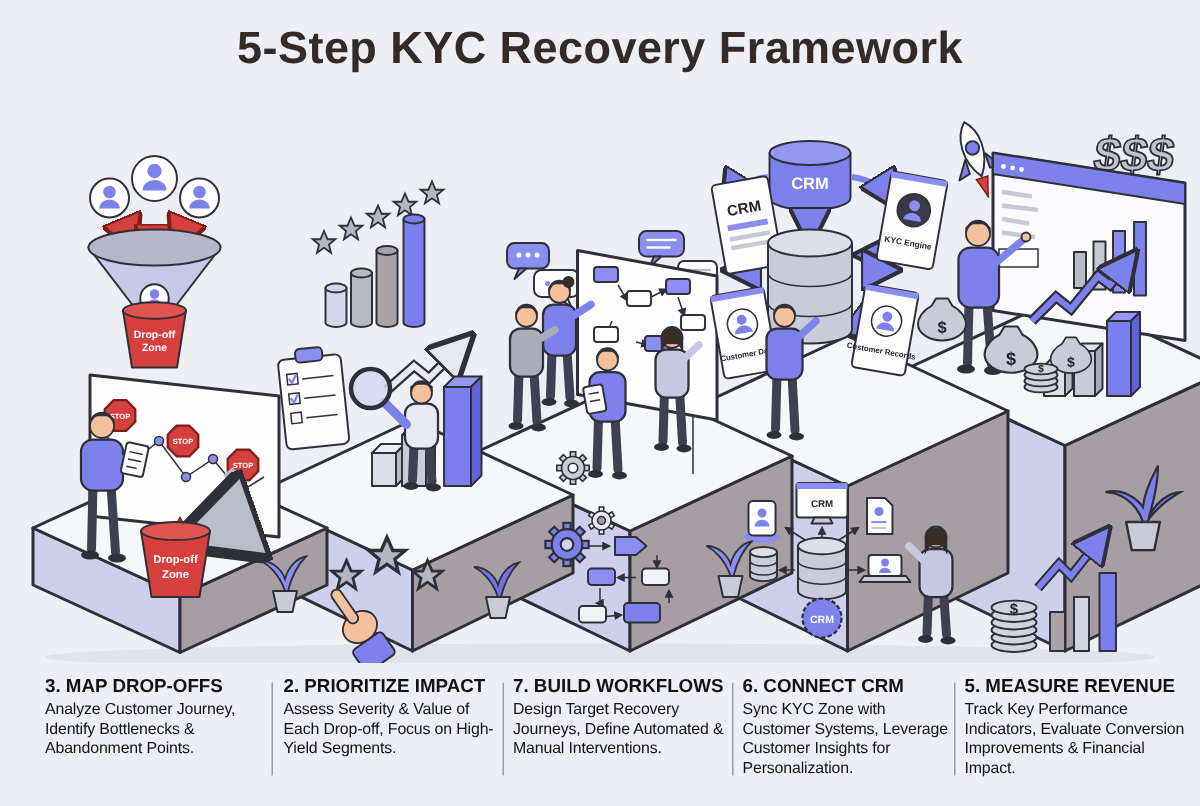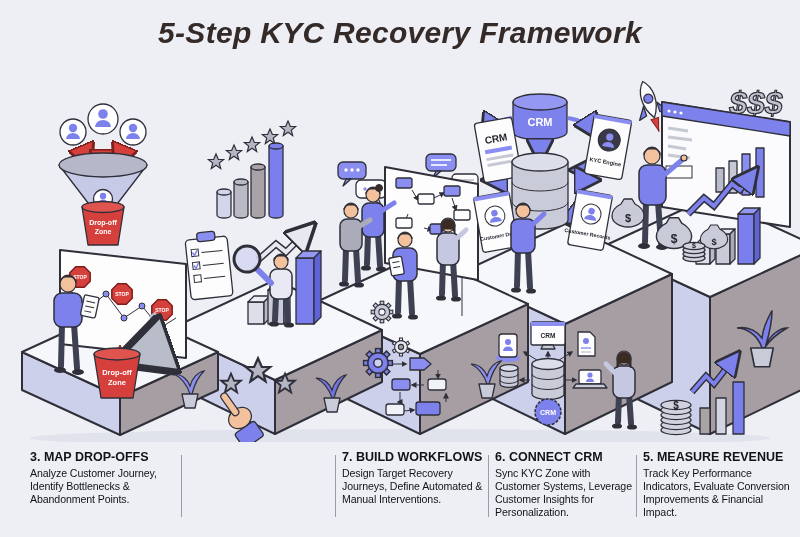--- a/index.html
+++ b/index.html
@@ -1,19 +1,19 @@
 <!DOCTYPE html>
 <html><head>
 <meta charset="utf-8">
 <style>
   html,body{margin:0;padding:0;background:#e7e9f0;}
   .canvas{position:relative;width:800px;height:537px;background:#edeff5;overflow:hidden;
           font-family:"Liberation Sans",sans-serif;}
   .title{position:absolute;top:16px;left:0;width:800px;text-align:center;margin:0;
-         font-size:30px;font-weight:bold;color:#342a27;letter-spacing:.3px;font-style:italic;}
+         font-size:30px;font-weight:bold;color:#342a27;letter-spacing:.3px;}
   .scene{position:absolute;top:62px;left:0;}
   
   .caption{position:absolute;top:450px;color:#131316;}
   .caption h2{margin:0 0 3px 0;font-size:12.5px;font-weight:bold;letter-spacing:0;}
   .caption p{margin:0;font-size:10.6px;line-height:1.24;letter-spacing:-0.1px;}
   .vdiv{position:absolute;top:455px;height:62px;width:1px;background:#9b9ca8;}
   
   .ol{stroke:#2f2f3a;stroke-width:2;stroke-linejoin:round;}
   .ol1{stroke:#2f2f3a;stroke-width:1.3;stroke-linejoin:round;}
   .thin{stroke:#2f2f3a;stroke-width:1;fill:none;}
@@ -652,20 +652,24 @@
       <path d="M0,0 C-4,-12 -14,-16 -20,-16 C-10,-18 -3,-12 0,-8 C1,-18 6,-26 8,-30 C8,-22 6,-12 3,-2 C6,-10 14,-16 20,-16 C13,-12 6,-6 2,0 z" fill="#7d81ec" stroke="#2f2f3a" stroke-width="1.2"></path>
       <path class="ol1" d="M-9,0 h18 l-3,15 h-12 z" fill="#c9cbd8"></path>
     </g>
   </svg>
 
   <div class="caption" style="left:30px;width:147px;">
     <h2>3. MAP DROP-OFFS</h2>
     <p>Analyze Customer Journey, Identify Bottlenecks &amp; Abandonment Points.</p>
   </div>
   <div class="vdiv" style="left:181px;"></div>
+  <div class="caption" style="left:189px;width:140px;">
+    <h2>2. PRIORITIZE IMPACT</h2>
+    <p>Assess Severity &amp; Value of Each Drop-off, Focus on High-Yield Segments.</p>
+  </div>
   <div class="vdiv" style="left:335px;"></div>
   <div class="caption" style="left:342px;width:142px;">
     <h2>7. BUILD WORKFLOWS</h2>
     <p>Design Target Recovery Journeys, Define Automated &amp; Manual Interventions.</p>
   </div>
   <div class="vdiv" style="left:488px;"></div>
   <div class="caption" style="left:495px;width:138px;">
     <h2>6. CONNECT CRM</h2>
     <p>Sync KYC Zone with Customer Systems, Leverage Customer Insights for Personalization.</p>
   </div>

